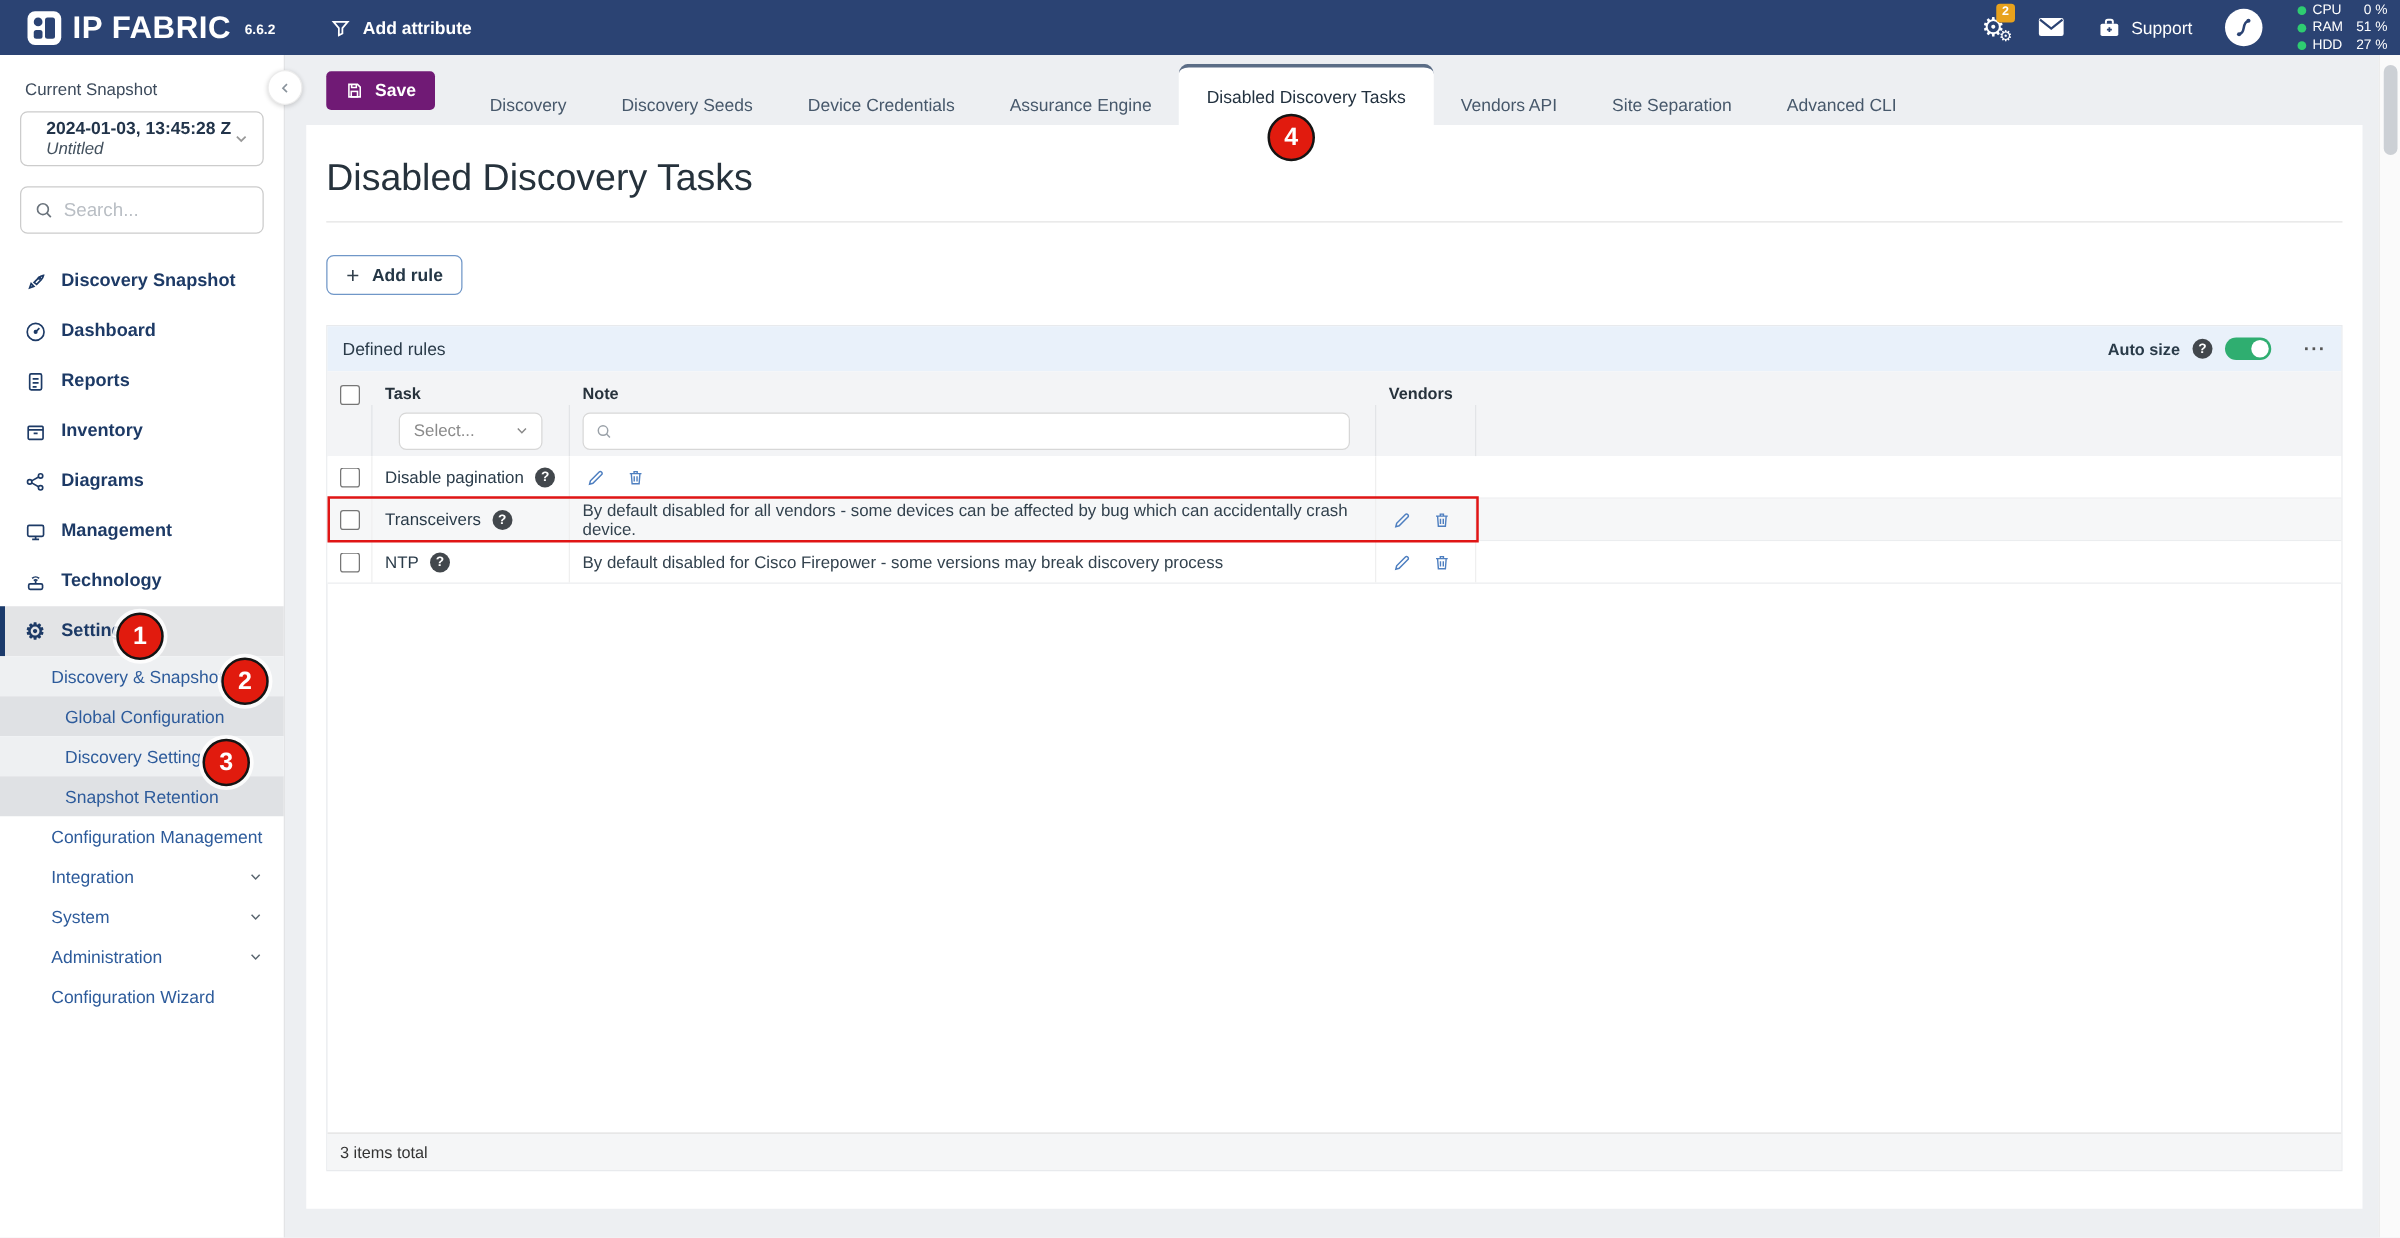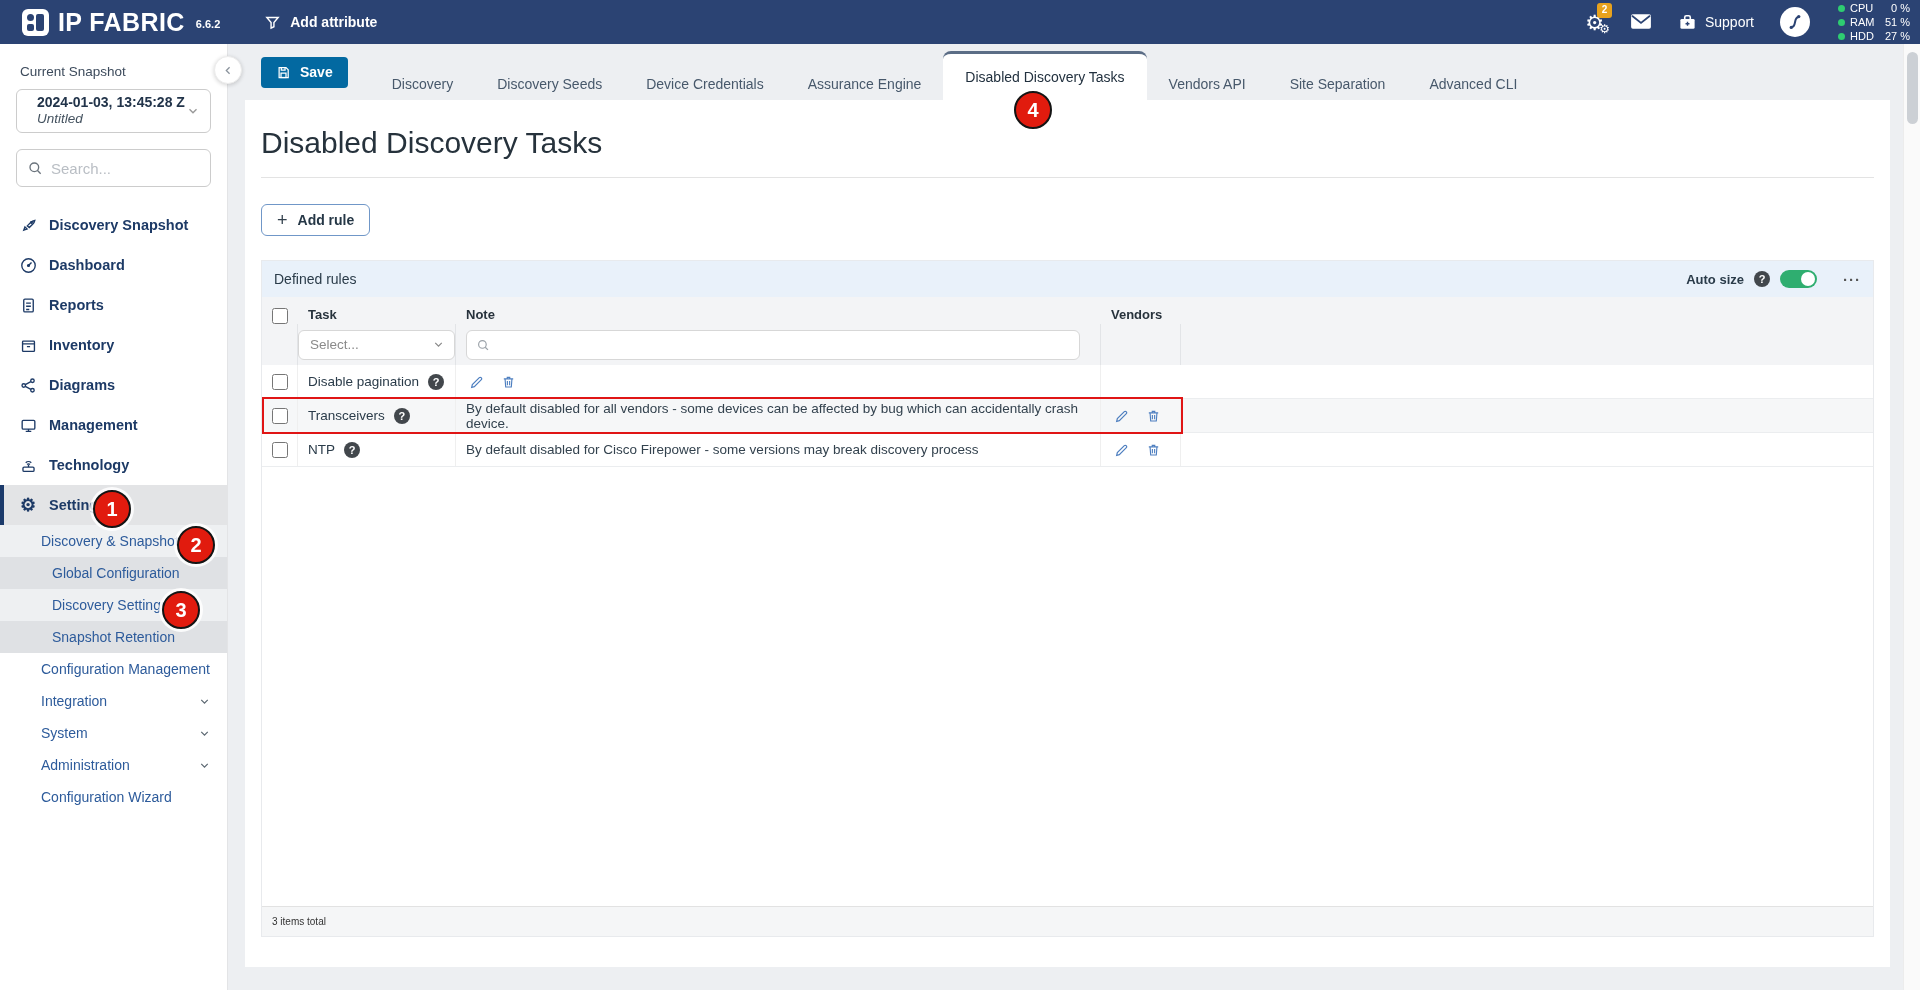--- a/index.html
+++ b/index.html
@@ -63,21 +63,21 @@
   .sub.bg-b { background:#dfe1e4; }
   .sub .chev { margin-left:auto; margin-right:16px; color:#5a6670; }
   .collapse-btn { position:absolute; left:214px; top:56px; width:28px; height:28px; border-radius:50%;
     background:#fff; border:1px solid #ececec; box-shadow:0 1px 4px rgba(0,0,0,.18);
     display:flex; align-items:center; justify-content:center; color:#8a939c; z-index:30; cursor:pointer; }
 
   
   .main { position:absolute; left:228px; top:44px; right:17px; bottom:0; background:#edeff2;
     display:flex; flex-direction:column; }
   .tabbar { height:56px; display:flex; align-items:center; padding-left:33px; flex:0 0 auto; }
-  .save-btn { height:31px; background:#0369a1; border:none; border-radius:4px; color:#fff;
+  .save-btn { height:31px; background:#701a75; border:none; border-radius:4px; color:#fff;
     font-size:14px; font-weight:600; display:flex; align-items:center; gap:9px; padding:0 15px;
     cursor:pointer; font-family:inherit; }
   .tabs { display:flex; align-items:stretch; height:100%; margin-left:22px; }
   .tab { display:flex; align-items:center; padding:0 22px; font-size:14px; color:#47586b; cursor:pointer;margin-top:24px; }
   .tab.active { background:#fff; border-top:3px solid #5b6d86; border-radius:8px 8px 0 0;
     height:49px; align-self:flex-end; color:#22313f; }
   .card { flex:1; background:#fff; margin:0 13px 23px 17px; display:flex; flex-direction:column;
     padding:0 16px; min-height:0; }
   .page-title { margin-top:26px; font-size:30px; font-weight:400; color:#26323c; }
   .title-divider { margin-top:17px; border-bottom:1px solid #e3e3e3; }
@@ -100,21 +100,21 @@
   .dots { color:#555; font-size:15px; font-weight:700; letter-spacing:1px; margin-left:16px; cursor:pointer; }
   .dots::before { content:"···"; }
 
   .grid-row { display:grid; grid-template-columns:36px 158px 645px 80px 1fr; }
   .thead { background:#f3f4f6; flex:0 0 auto; }
   .th-label { height:27px; align-items:end; }
   .th-label .cell { padding:0 0 2px 10px; font-size:13px; font-weight:700; color:#27323c; }
   .th-filter { height:41px; align-items:center; }
   .cell.bordered { border-right:1px solid #e2e4e7; height:100%; display:flex; align-items:center; }
   .chk { width:16px; height:16px; accent-color:#2b63b0; margin:auto; cursor:pointer; }
-  .select-box { margin:0 0; height:30px; flex:1; border:1px solid #d7d7d7; border-radius:6px;
+  .select-box { margin:0 21px; height:30px; flex:1; border:1px solid #d7d7d7; border-radius:6px;
     background:#fff; display:flex; align-items:center; padding:0 9px 0 11px; cursor:pointer; }
   .select-text { font-size:13.5px; color:#8a8a8a; }
   .select-box .chev { margin-left:auto; color:#888; }
   .note-filter { margin:0 20px 0 10px; height:30px; flex:1; border:1px solid #d7d7d7; border-radius:6px;
     background:#fff; display:flex; align-items:center; padding:0 9px; }
   .note-filter input { border:none; outline:none; flex:1; margin-left:7px; font-size:13.5px;
     font-family:inherit; color:#333; background:transparent; }
 
   .trow { height:34px; border-bottom:1px solid #ebedef; position:relative; background:#fff; }
   .trow .cell { display:flex; align-items:center; height:100%; }
@@ -122,21 +122,21 @@
   .trow .c-note { padding-left:10px; font-size:13.5px; color:#33424e; border-right:1px solid #efefef; }
   .trow .c-check { border-right:1px solid #efefef; }
   .trow .c-action { gap:16px; padding-left:13px; border-right:1px solid #efefef; }
   .trow.hl { background:#f6f7f8; }
   .row-annotation { position:absolute; left:0; top:-2px; width:921px; height:calc(100% + 4px);
     border:2px solid #e01515; pointer-events:none; z-index:4; }
   .icon-btn { display:flex; align-items:center; color:#4e7fc0; cursor:pointer; }
 
   .panel-fill { flex:1; }
   .panel-foot { height:30px; background:#f5f6f7; border-top:1px solid #e2e2e2; display:flex;
-    align-items:center; padding-left:10px; font-size:10px; color:#333; flex:0 0 auto; }
+    align-items:center; padding-left:10px; font-size:13px; color:#333; flex:0 0 auto; }
 
   
   .sb-track { position:absolute; right:0; top:44px; width:17px; bottom:0; background:#fafafa;
     border-left:1px solid #ececec; z-index:40; }
   .sb-thumb { position:absolute; left:3px; top:8px; width:11px; height:72px; background:#ccd0d5; border-radius:6px; }
 
   
   .ann { position:absolute; width:38px; height:38px; border-radius:50%; background:#e11b0e;
     border:2px solid #141414; box-shadow:0 0 0 3px rgba(255,255,255,.85);
     display:flex; align-items:center; justify-content:center; color:#fff; font-size:20px;

